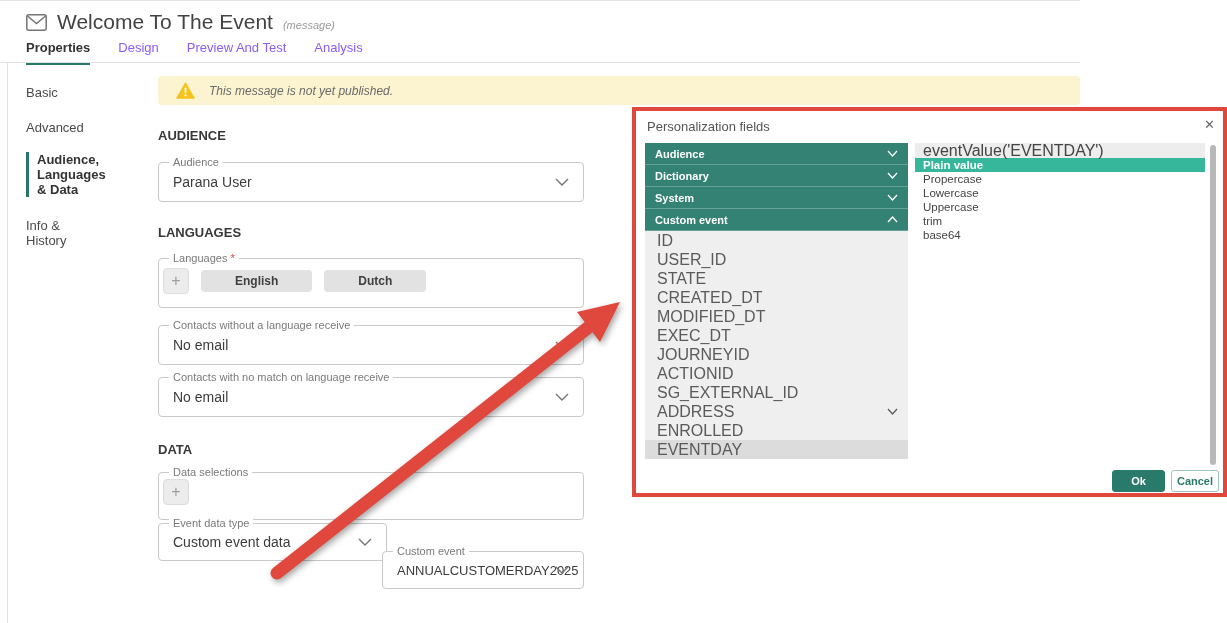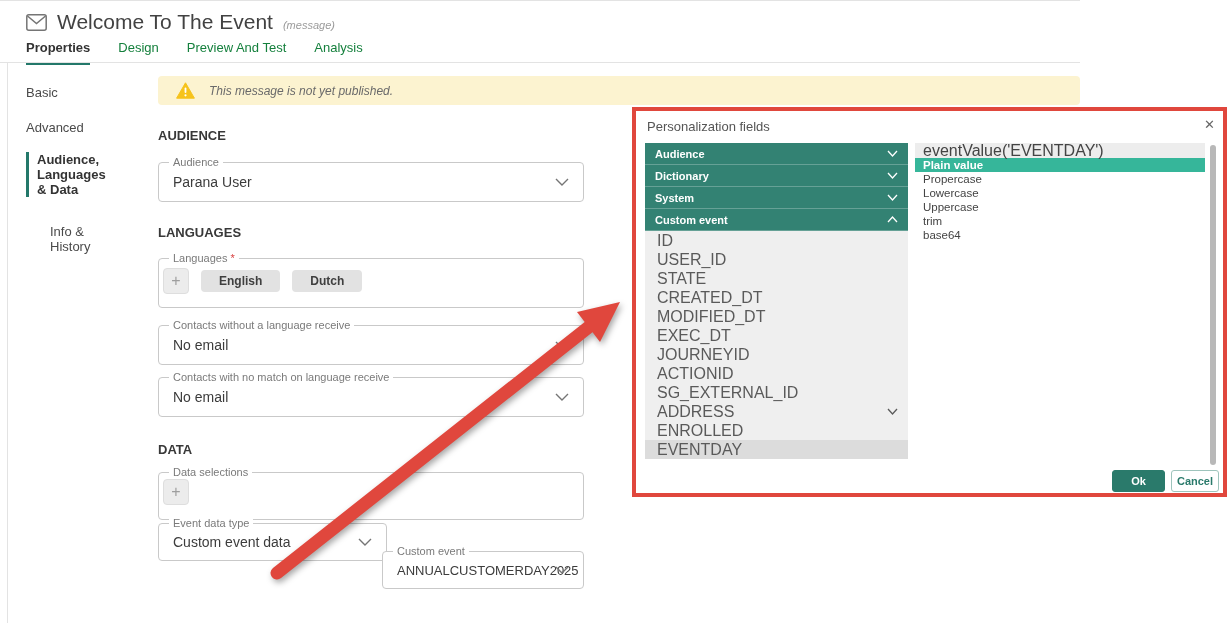--- a/index.html
+++ b/index.html
@@ -15,41 +15,41 @@
   body{background:#fff;}
   .page{position:relative;width:1227px;height:623px;background:#fff;overflow:hidden;
         font-family:"Liberation Sans", sans-serif;color:#3c3c3c;}
   .hairline{position:absolute;background:#e3e3e3;}
   
   .title-row{position:absolute;left:26px;top:10px;display:flex;align-items:center;gap:10px;}
   .envelope{color:#757575;display:flex;}
   .page-title{font-size:21px;font-weight:400;color:#424242;}
   .page-subtitle{font-size:11px;font-style:italic;color:#9b9b9b;margin-top:6px;}
   .tabs{position:absolute;left:26px;top:40px;display:flex;gap:28px;}
-  .tab{font-size:13px;color:#15803d;padding-bottom:8px;cursor:pointer;}
+  .tab{font-size:13px;color:#8b5cf6;padding-bottom:8px;cursor:pointer;}
   .tab.active{font-weight:700;color:#333;border-bottom:2px solid var(--tab_underline);}
   
   .sidebar{position:absolute;left:0;top:0;width:150px;height:623px;}
   .side-item{position:absolute;left:26px;font-size:13px;color:#4a4a4a;line-height:15px;cursor:pointer;}
   .side-item.active{font-weight:700;color:#333;border-left:3px solid var(--tab_underline);padding-left:8px;}
   
   .banner{position:absolute;left:158px;top:76px;width:922px;height:29px;background:var(--banner_bg);
           border-radius:4px;display:flex;align-items:center;gap:14px;padding-left:18px;}
   .banner-text{font-size:12px;font-style:italic;color:#6a6a6a;}
   
   .section-title{position:absolute;left:158px;font-size:13px;font-weight:700;color:#383838;}
   .field{position:absolute;border:1px solid #c9c9c9;border-radius:4px;background:#fff;}
   .field-label{position:absolute;top:-7px;left:10px;background:#fff;padding:0 4px;font-size:11px;color:#7a7a7a;white-space:nowrap;}
   .req{color:#d84040;}
   .field-value{font-size:14px;color:#3c3c3c;padding-left:14px;display:flex;align-items:center;height:100%;}
   .field-chevron{position:absolute;right:14px;top:50%;transform:translateY(-50%);color:#757575;display:flex;}
   .chip-row{display:flex;align-items:center;gap:12px;padding:9px 0 0 4px;}
   .plus-btn{width:26px;height:26px;background:#ececec;border:1px solid #dedede;border-radius:4px;
             color:#9e9e9e;font-size:16px;display:flex;align-items:center;justify-content:center;cursor:pointer;}
-  .chip{background:#e2e2e2;border-radius:4px;padding:4px 18px;font-size:12px;font-weight:700;color:#3f3f3f;cursor:pointer;}
+  .chip{background:#e2e2e2;border-radius:4px;padding:4px 34px;font-size:12px;font-weight:700;color:#3f3f3f;cursor:pointer;}
   
   .arrow-svg{position:absolute;left:0;top:0;width:1227px;height:623px;pointer-events:none;}
   .annotation-box{position:absolute;left:632px;top:107px;width:595px;height:390px;
                   border:4px solid var(--annotation_red);background:#15803d;}
   
   .dialog{position:relative;width:100%;height:100%;background:#fff;}
   .dialog-title{position:absolute;left:11px;top:8px;font-size:13px;color:#555;}
   .dialog-close{position:absolute;right:4px;top:2px;font-size:13px;color:#666;cursor:pointer;padding:4px;}
   .accordion{position:absolute;left:9px;top:32px;width:263px;}
   .acc-header{height:22px;background:var(--accordion_teal);color:#fff;display:flex;align-items:center;
@@ -104,21 +104,21 @@
       <div>Basic</div>
     </div>
     <div class="side-item" style="top:120px;">
       <div>Advanced</div>
     </div>
     <div class="side-item active" style="top:152px;">
       <div>Audience,</div>
       <div>Languages</div>
       <div>&amp; Data</div>
     </div>
-    <div class="side-item" style="top:224px;margin-left:24px;">
+    <div class="side-item" style="top:218px;">
       <div>Info &amp;</div>
       <div>History</div>
     </div>
   </div>
 
   <div class="banner">
     <span style="display:flex;">
       <svg width="19" height="17" viewBox="0 0 19 17">
           <path d="M9.5 0.8 L18.4 16.2 H0.6 Z" fill="#f6c31c" stroke="#f6c31c" stroke-width="1" stroke-linejoin="round"></path>
           <rect x="8.6" y="5.5" width="1.8" height="5.5" rx="0.9" fill="#fff"></rect>

